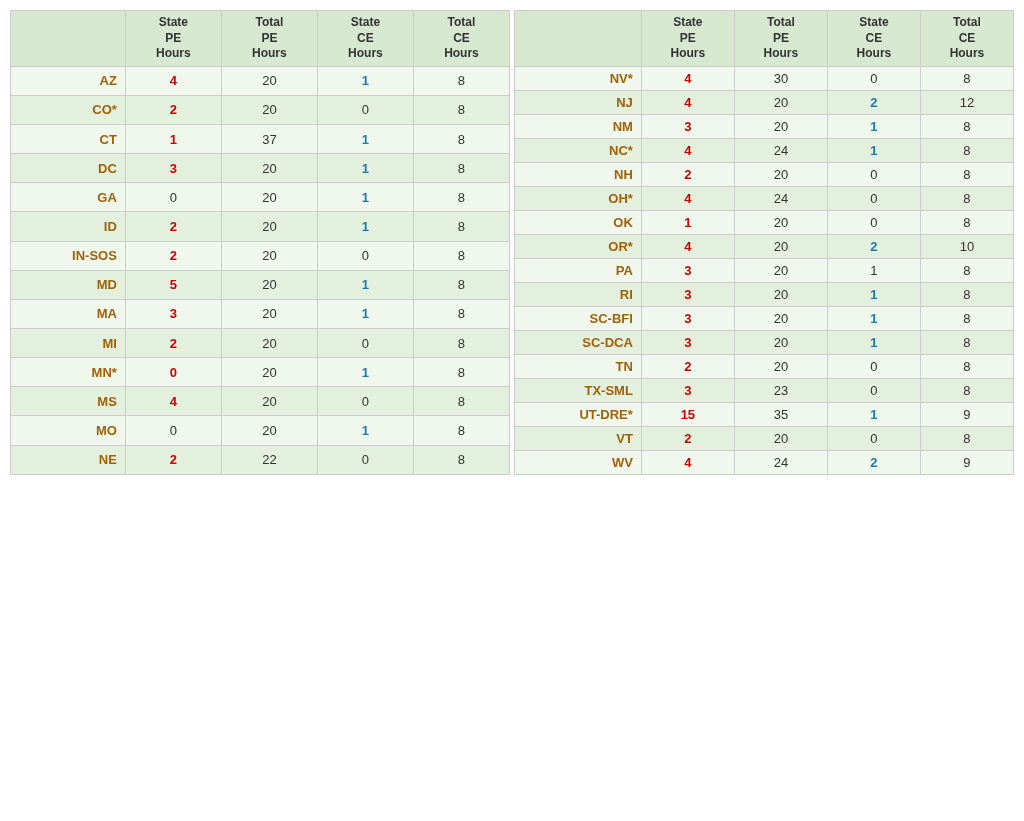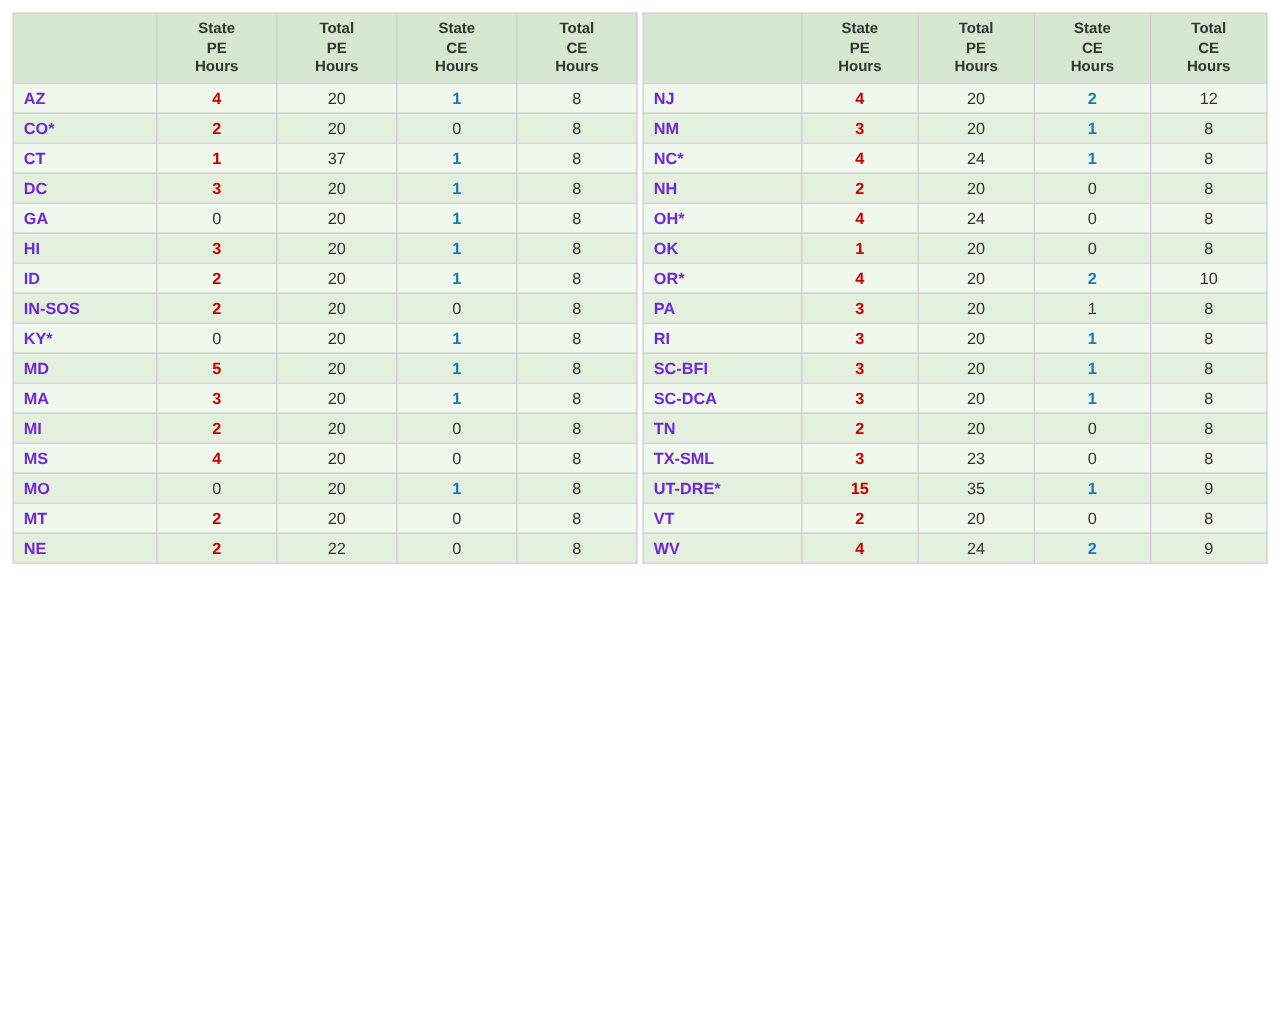--- a/index.html
+++ b/index.html
@@ -30,23 +30,23 @@
       font-size: 12px;
       line-height: 1.3;
     }
     tr:nth-child(odd) td {
       background-color: #f0f7ec;
     }
     tr:nth-child(even) td {
       background-color: #e4f0de;
     }
     td.state-name {
-      text-align: left;
+      text-align: right;
       font-weight: bold;
-      color: #6d28d9;
+      color: #a16207;
       white-space: nowrap;
     }
     td.red-val {
       color: #cc0000;
       font-weight: bold;
     }
     td.blue-val {
       color: #1a7ab5;
       font-weight: bold;
     }
@@ -101,45 +101,31 @@
           <td class="black-val">8</td>
         </tr>
         <tr>
           <td class="state-name">GA</td>
           <td class="black-val">0</td>
           <td class="black-val">20</td>
           <td class="blue-val">1</td>
           <td class="black-val">8</td>
         </tr>
         <tr>
-          <td class="state-name">HI</td>
-          <td class="red-val">3</td>
-          <td class="black-val">20</td>
-          <td class="blue-val">1</td>
-          <td class="black-val">8</td>
-        </tr>
-        <tr>
           <td class="state-name">ID</td>
           <td class="red-val">2</td>
           <td class="black-val">20</td>
           <td class="blue-val">1</td>
           <td class="black-val">8</td>
         </tr>
         <tr>
           <td class="state-name">IN-SOS</td>
           <td class="red-val">2</td>
           <td class="black-val">20</td>
           <td class="black-val">0</td>
-          <td class="black-val">8</td>
-        </tr>
-        <tr>
-          <td class="state-name">KY*</td>
-          <td class="black-val">0</td>
-          <td class="black-val">20</td>
-          <td class="blue-val">1</td>
           <td class="black-val">8</td>
         </tr>
         <tr>
           <td class="state-name">MD</td>
           <td class="red-val">5</td>
           <td class="black-val">20</td>
           <td class="blue-val">1</td>
           <td class="black-val">8</td>
         </tr>
         <tr>
@@ -150,38 +136,38 @@
           <td class="black-val">8</td>
         </tr>
         <tr>
           <td class="state-name">MI</td>
           <td class="red-val">2</td>
           <td class="black-val">20</td>
           <td class="black-val">0</td>
           <td class="black-val">8</td>
         </tr>
         <tr>
+          <td class="state-name">MN*</td>
+          <td class="red-val">0</td>
+          <td class="black-val">20</td>
+          <td class="blue-val">1</td>
+          <td class="black-val">8</td>
+        </tr>
+        <tr>
           <td class="state-name">MS</td>
           <td class="red-val">4</td>
           <td class="black-val">20</td>
           <td class="black-val">0</td>
           <td class="black-val">8</td>
         </tr>
         <tr>
           <td class="state-name">MO</td>
           <td class="black-val">0</td>
           <td class="black-val">20</td>
           <td class="blue-val">1</td>
-          <td class="black-val">8</td>
-        </tr>
-        <tr>
-          <td class="state-name">MT</td>
-          <td class="red-val">2</td>
-          <td class="black-val">20</td>
-          <td class="black-val">0</td>
           <td class="black-val">8</td>
         </tr>
         <tr>
           <td class="state-name">NE</td>
           <td class="red-val">2</td>
           <td class="black-val">22</td>
           <td class="black-val">0</td>
           <td class="black-val">8</td>
         </tr>
       </tbody>
@@ -191,20 +177,27 @@
     <thead>
       <tr class="header-row">
         <th></th>
         <th>State<br>PE<br>Hours</th>
         <th>Total<br>PE<br>Hours</th>
         <th>State<br>CE<br>Hours</th>
         <th>Total<br>CE<br>Hours</th>
       </tr>
     </thead>
     <tbody id="right-tbody">
+    <tr>
+          <td class="state-name">NV*</td>
+          <td class="red-val">4</td>
+          <td class="black-val">30</td>
+          <td class="black-val">0</td>
+          <td class="black-val">8</td>
+        </tr>
         <tr>
           <td class="state-name">NJ</td>
           <td class="red-val">4</td>
           <td class="black-val">20</td>
           <td class="blue-val">2</td>
           <td class="black-val">12</td>
         </tr>
         <tr>
           <td class="state-name">NM</td>
           <td class="red-val">3</td>

